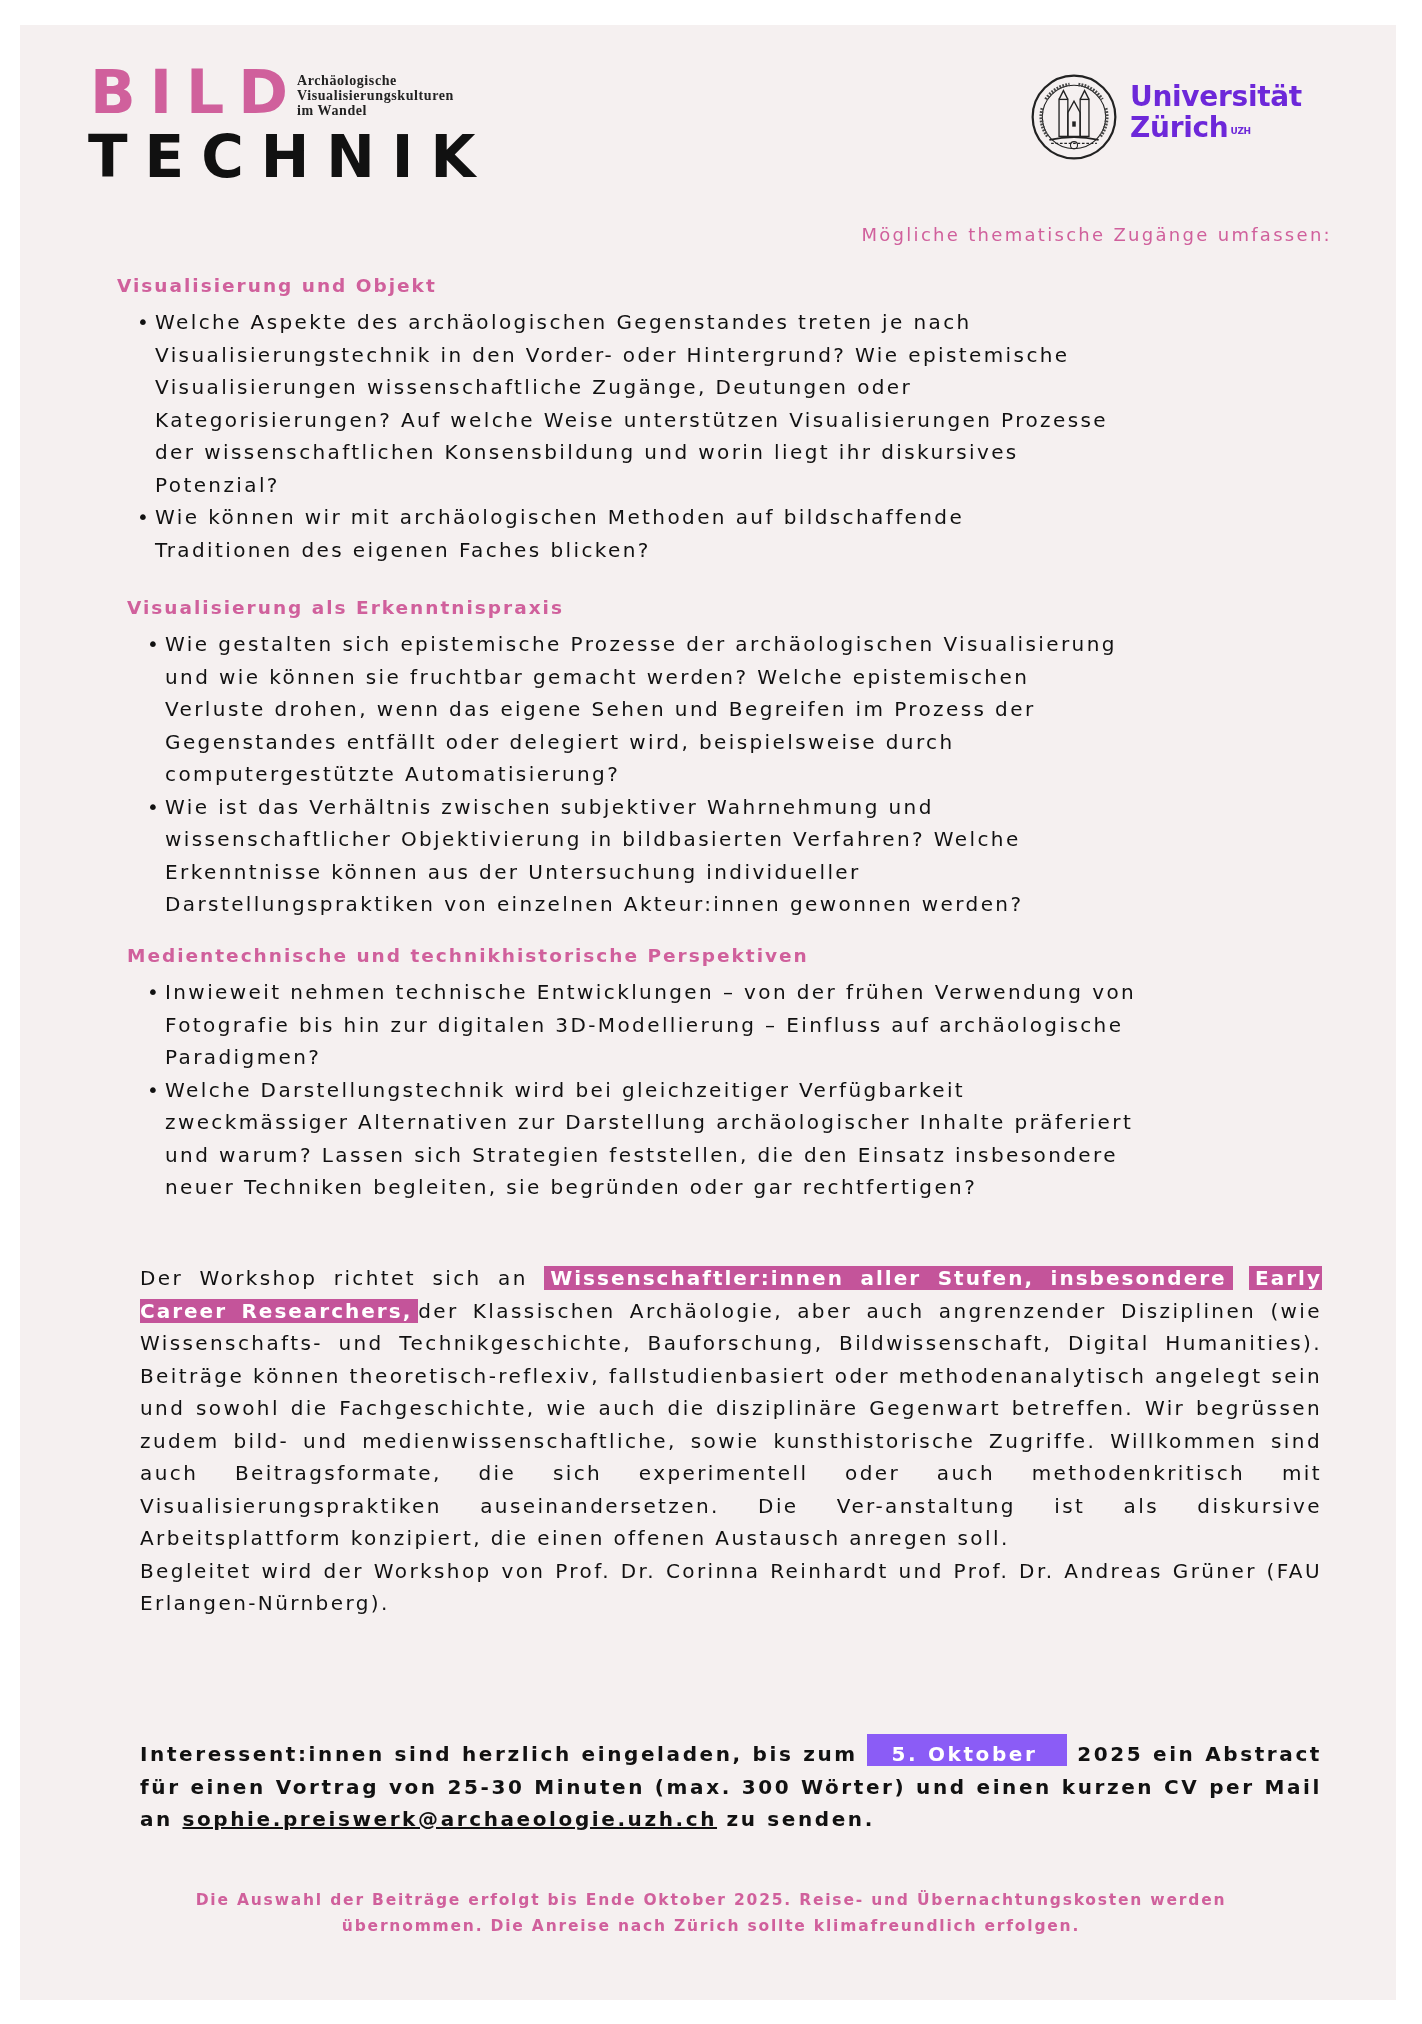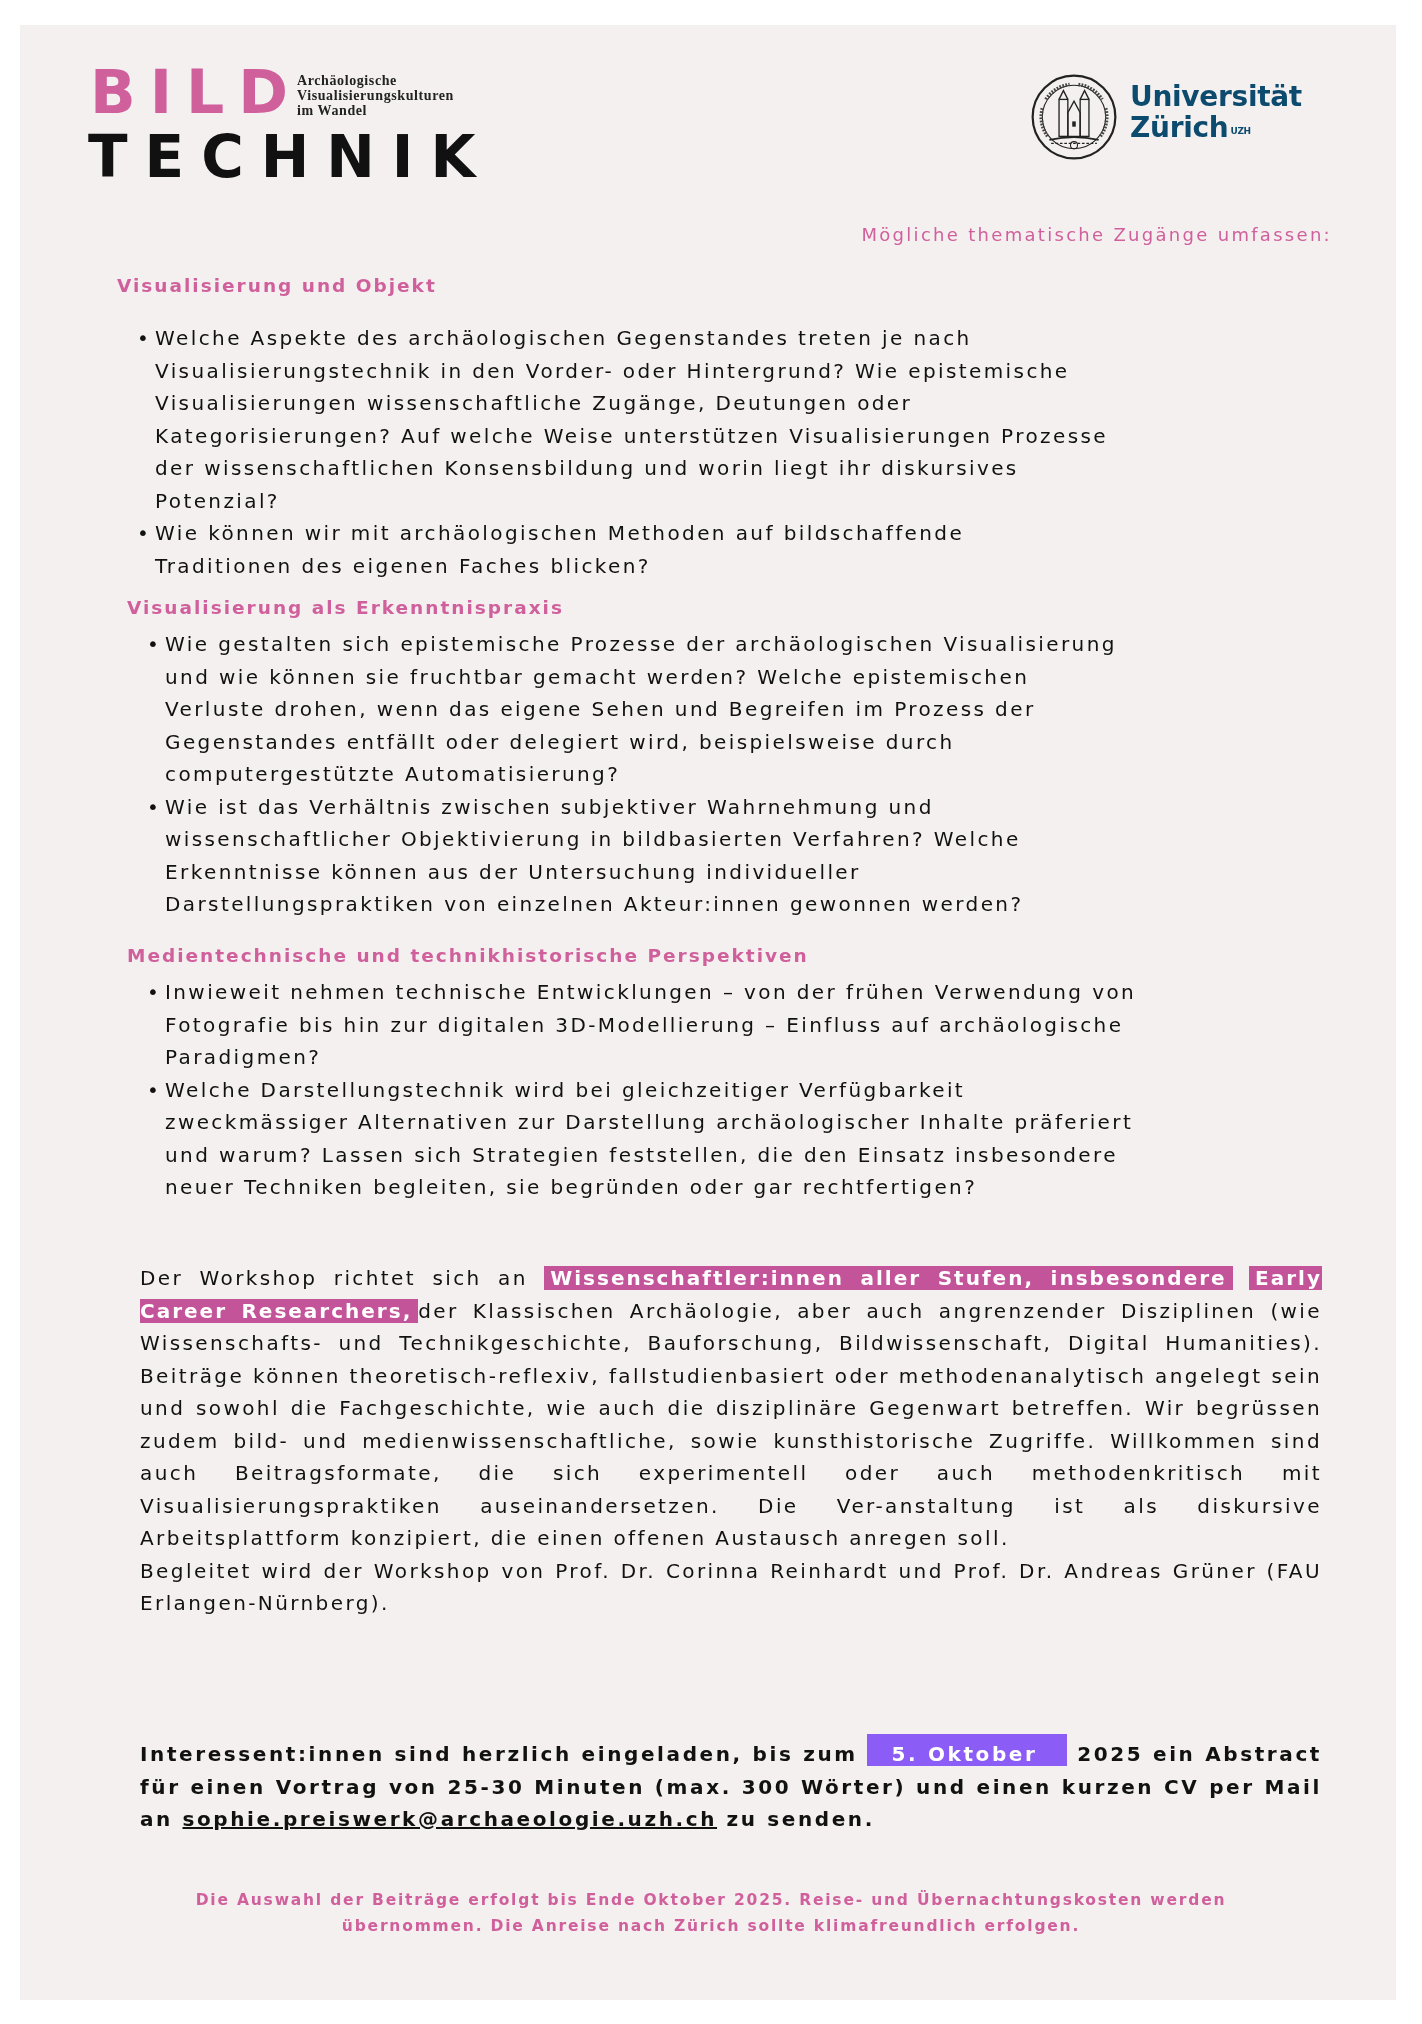--- a/index.html
+++ b/index.html
@@ -4,21 +4,21 @@
 <style>
   html, body { margin: 0; padding: 0; background: #ffffff; }
   body { width: 1422px; height: 2024px; position: relative; overflow: hidden; font-family: "DejaVu Sans", sans-serif; color: #111; }
   .page { position: absolute; left: 20px; top: 25px; width: 1376px; height: 1975px; background: #f5f0f0; }
   .abs { position: absolute; }
   .logo-bild { left: 90px; top: 62px; font-family: "DejaVu Sans", sans-serif; font-weight: bold; font-size: 60px; letter-spacing: 14px; color: #d0609c; line-height: 1; }
   .logo-sub { left: 297px; top: 73px; font-family: Liberation Serif, serif; font-weight: bold; font-size: 14px; letter-spacing: 0.6px; line-height: 15px; color: #222; }
   .logo-technik { left: 88px; top: 128px; font-family: "DejaVu Sans", sans-serif; font-weight: bold; font-size: 58px; letter-spacing: 17px; color: #111; line-height: 1; }
   .uzh { left: 1030px; top: 65px; width: 300px; height: 110px; }
   .seal { position: absolute; left: 0; top: 8px; width: 88px; height: 88px; }
-  .uzh-text { position: absolute; left: 100px; top: 16px; font-family: "DejaVu Sans", sans-serif; font-weight: bold; font-size: 28px; line-height: 31px; color: #0c4a6e; letter-spacing: -0.3px; }
+  .uzh-text { position: absolute; left: 100px; top: 16px; font-family: "DejaVu Sans", sans-serif; font-weight: bold; font-size: 28px; line-height: 31px; color: #6d28d9; letter-spacing: -0.3px; }
   .uzh-text sup { font-size: 9px; vertical-align: top; position: relative; top: 4px; margin-left: 2px; }
   .intro { right: 90px; top: 224px; font-weight: normal; font-size: 18px; letter-spacing: 2.3px; color: #d0609c; }
   .sec-h { font-weight: bold; font-size: 18.5px; letter-spacing: 2px; color: #d0609c; }
   .bul { font-family: "DejaVu Sans", sans-serif; font-size: 20px; line-height: 32.5px; letter-spacing: 2.4px; color: #111; }
   .bul ul { margin: 0; padding: 0; list-style: none; }
   .bul li { position: relative; padding-left: 18px; }
   .bul li::before { content: "•"; position: absolute; left: 0; top: 0; }
   .para { left: 140px; top: 1262px; width: 1182px; font-size: 20px; line-height: 32.5px; letter-spacing: 2.4px; text-align: justify; color: #111; }
   .hl { background: #c4549a; color: #fff; font-weight: bold; padding: 0 6px; letter-spacing: 2px; }
   .cfp { left: 140px; top: 1738px; width: 1182px; font-weight: bold; font-size: 20px; line-height: 32.5px; letter-spacing: 2.6px; text-align: justify; color: #111; }
@@ -58,21 +58,21 @@
   </svg>
   <div class="uzh-text">
     <div>Universität</div>
     <div><span>Zürich</span><sup>UZH</sup></div>
   </div>
 </div>
 
 <div class="abs intro">Mögliche thematische Zugänge umfassen:</div>
 
 <div class="abs sec-h" style="left:117px; top:275px;">Visualisierung und Objekt</div>
-<div class="abs bul" style="left:137px; top:322px;">
+<div class="abs bul" style="left:137px; top:306px;">
   <ul>
     <li>
       <div>Welche Aspekte des archäologischen Gegenstandes treten je nach</div>
       <div>Visualisierungstechnik in den Vorder- oder Hintergrund? Wie epistemische</div>
       <div>Visualisierungen wissenschaftliche Zugänge, Deutungen oder</div>
       <div>Kategorisierungen? Auf welche Weise unterstützen Visualisierungen Prozesse</div>
       <div>der wissenschaftlichen Konsensbildung und worin liegt ihr diskursives</div>
       <div>Potenzial?</div>
     </li>
     <li>

